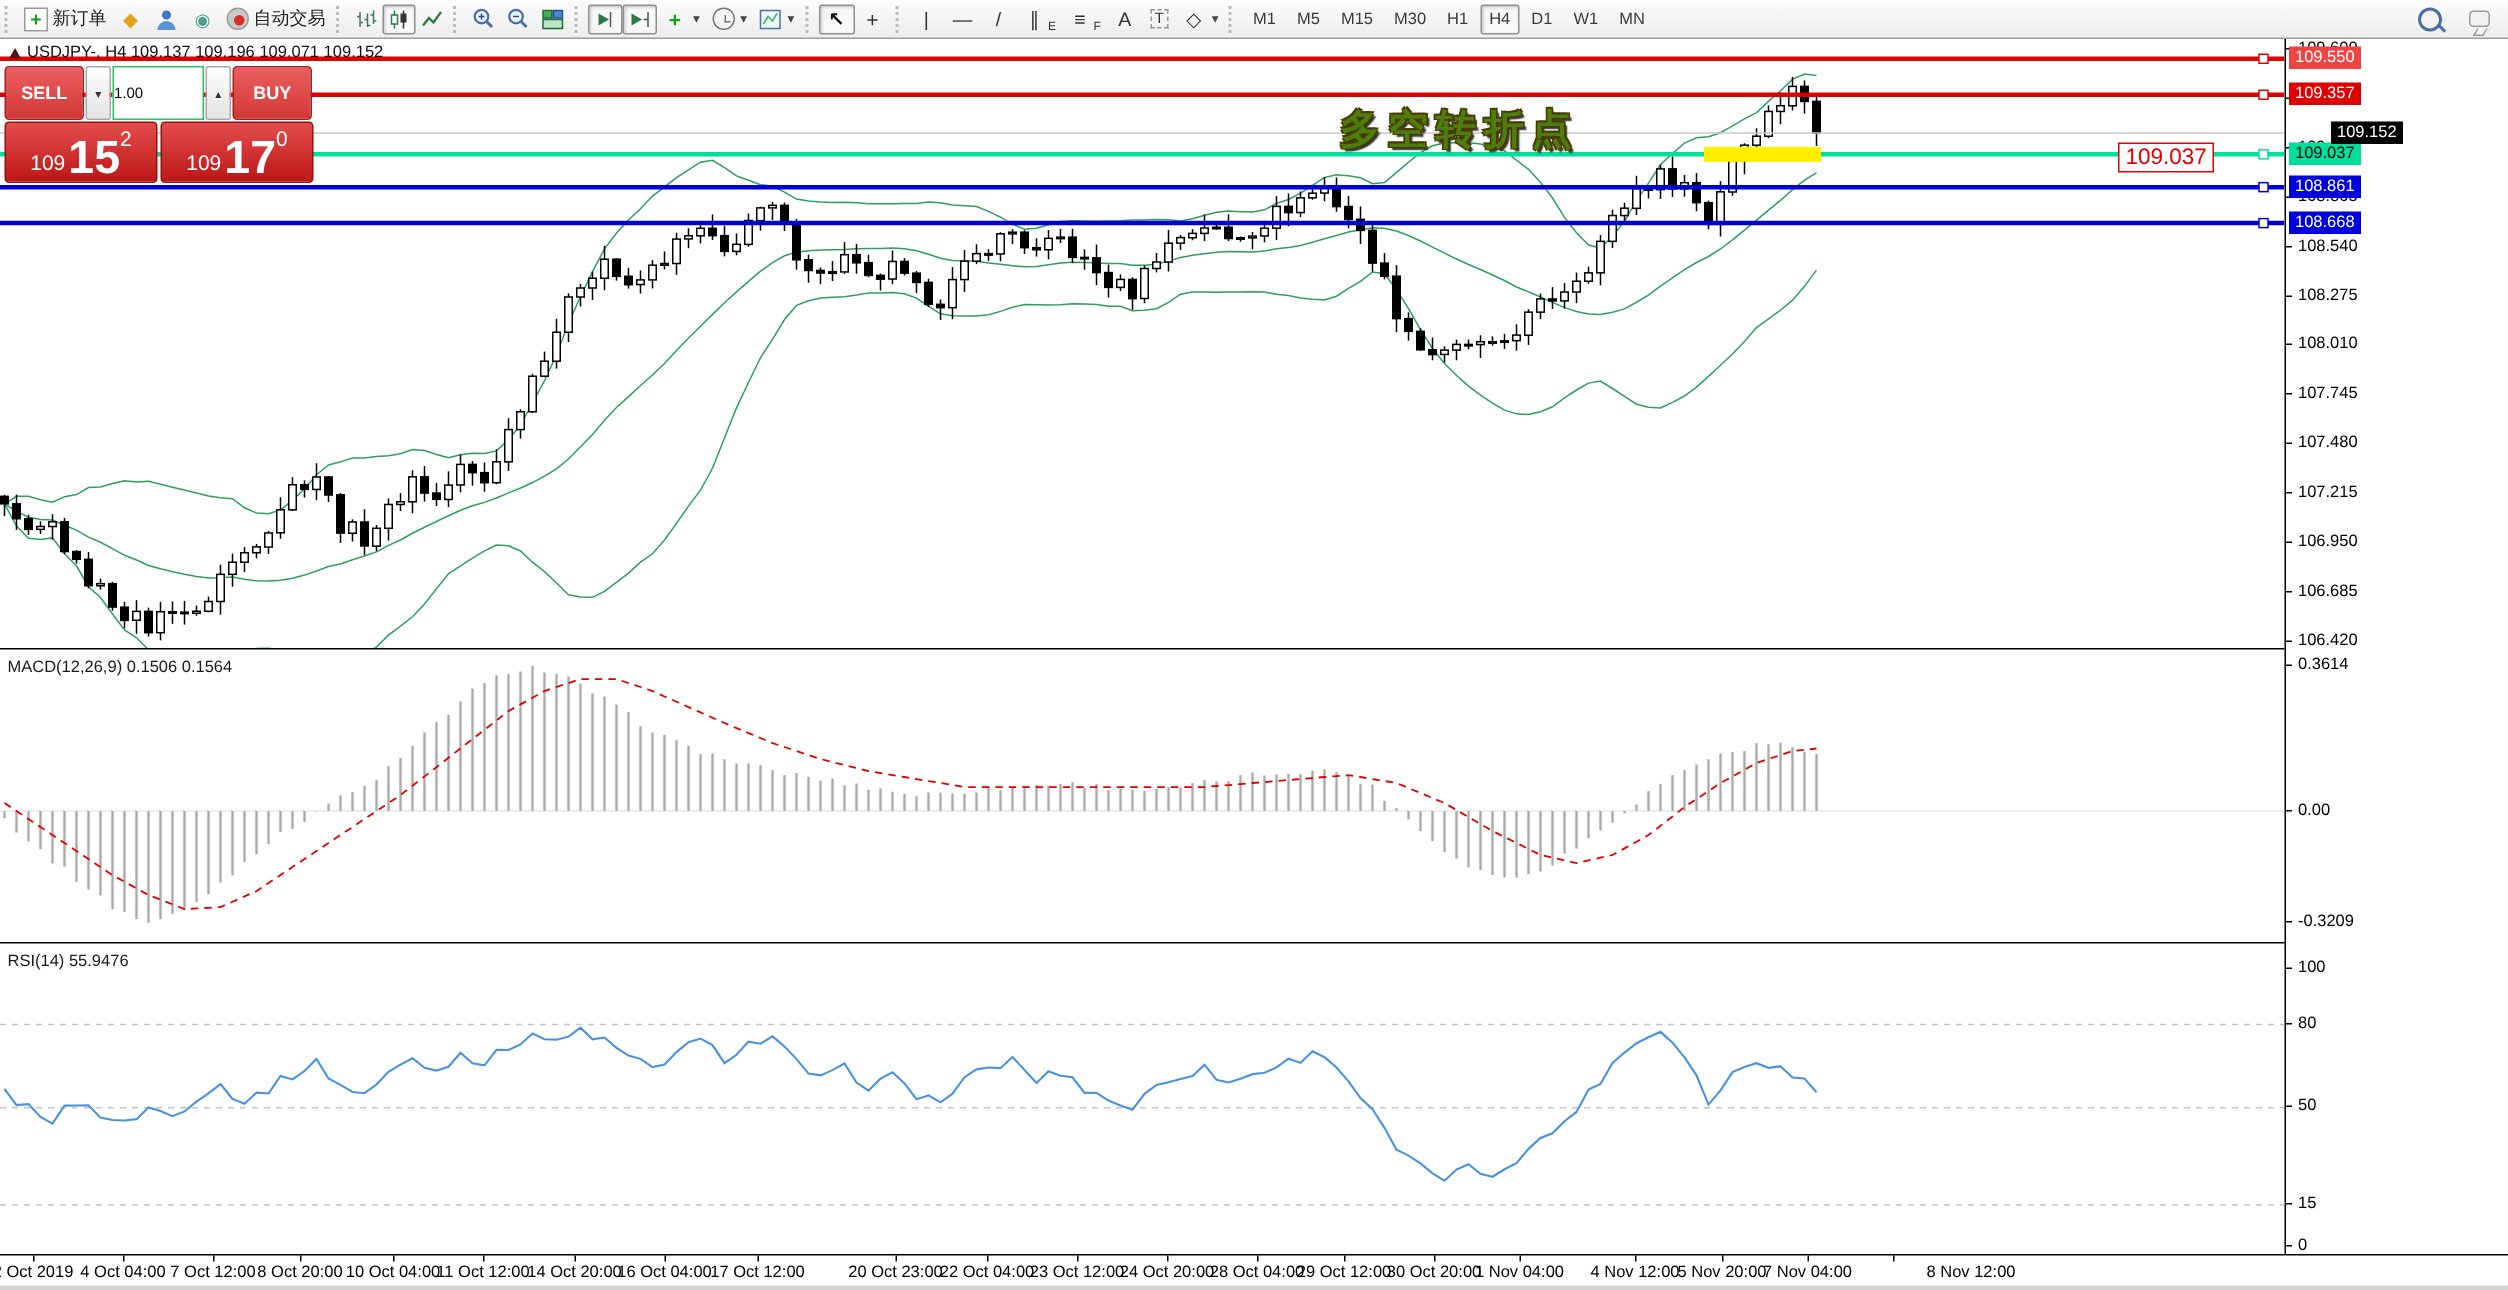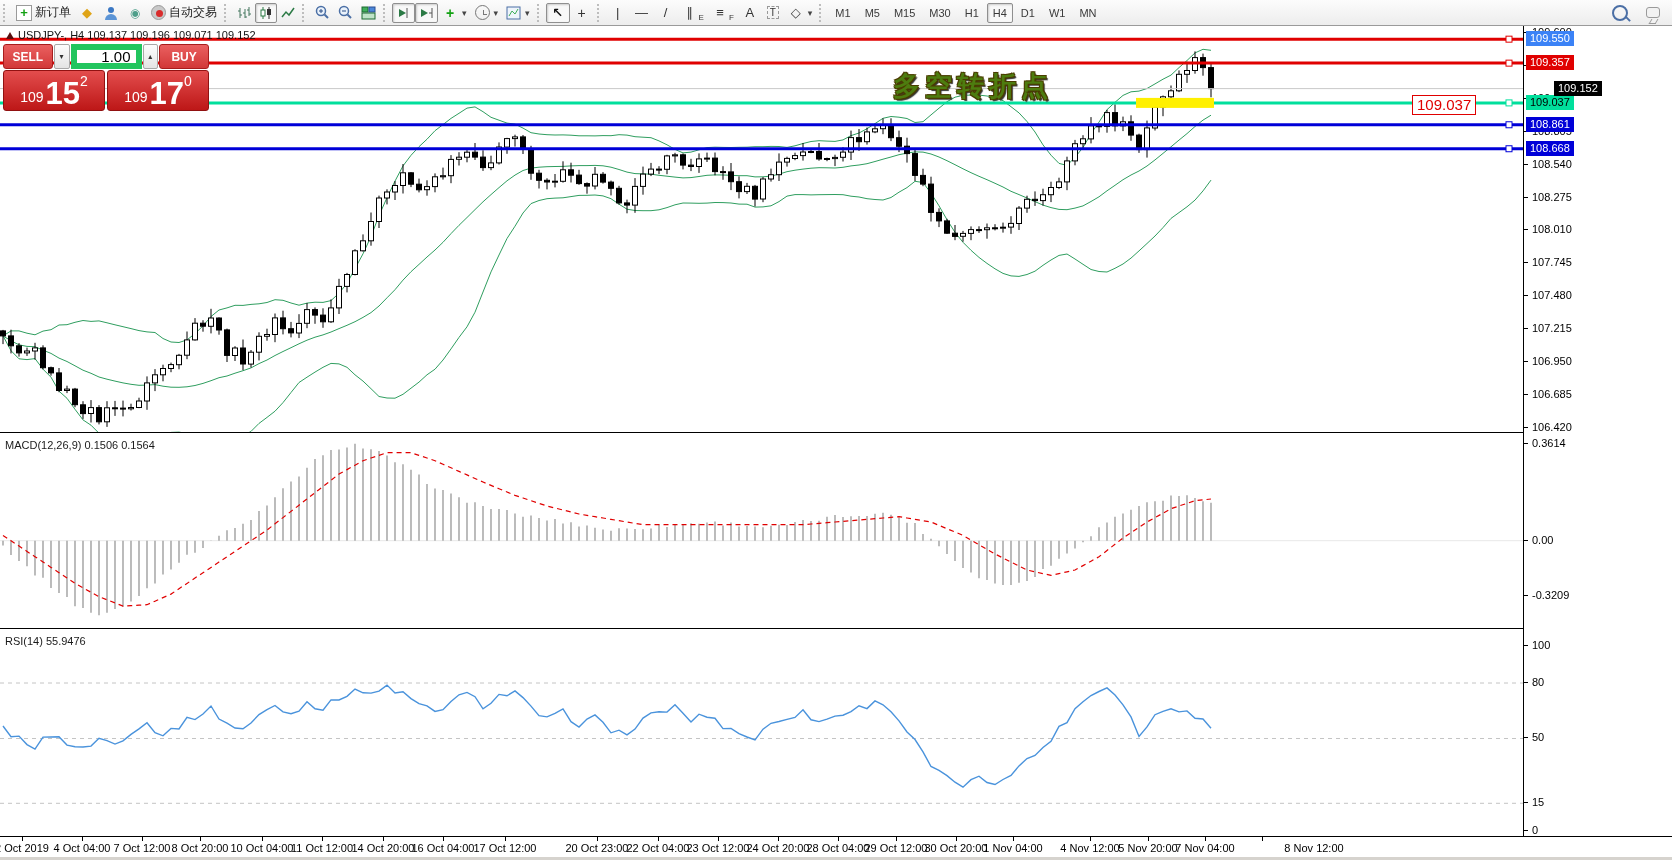--- a/index.html
+++ b/index.html
@@ -60,25 +60,25 @@
   .chart-title{position:absolute;left:6px;top:29px;font-size:11px;color:#111;z-index:20;display:flex;align-items:center;gap:4px;}
   .tri{width:0;height:0;border-left:4px solid transparent;border-right:4px solid transparent;border-bottom:7px solid #5a0f0f;}
   .annotation{position:absolute;left:893px;top:68px;z-index:30;font-size:27px;font-weight:bold;letter-spacing:5px;color:#4d7c0f;
       text-shadow:-1px -1px 0 #4a3c00,1px -1px 0 #4a3c00,-1px 1px 0 #4a3c00,1px 1px 0 #4a3c00,2px 2px 1px #333;}
   .callout{position:absolute;left:1412px;top:95px;z-index:30;border:1px solid #e00000;background:#fff;color:#e00000;
       font-size:15px;padding:0 4px;height:18px;line-height:18px;}
   .panel-label{position:absolute;left:5px;font-size:11px;color:#1a1a1a;z-index:20;}
   #macd-label{top:439px;} #rsi-label{top:635px;}
   
   .trade-panel{position:absolute;left:3px;top:44px;width:206px;z-index:40;}
-  .tp-top{display:flex;height:25px;gap:1px;}
+  .tp-top{display:flex;height:36px;gap:1px;}
   .tp-sell,.tp-buy{width:53px;background:linear-gradient(#ea6060,#d23838);border:1px solid #a81d1d;border-radius:3px;
       color:#fff;font-size:12px;font-weight:bold;font-family:inherit;}
   .tp-spin{width:17px;background:linear-gradient(#fdfdfd,#e4e4e4);border:1px solid #a8a8a8;border-radius:2px;font-size:8px;color:#333;padding:0;}
-  .tp-vol{width:54px;border:6px solid #22c55e;font-size:15px;text-align:right;padding:0 5px 0 0;font-family:inherit;color:#000;}
+  .tp-vol{width:54px;border:1px solid #22c55e;font-size:10px;padding:0 5px 0 0;font-family:inherit;color:#000;}
   .tp-prices{display:flex;gap:2px;margin-top:1px;}
   .tp-price{width:100px;height:37px;background:linear-gradient(#e34d4d,#bd1717);border:1px solid #911111;border-radius:3px;
       color:#fff;display:flex;align-items:flex-end;justify-content:center;padding-bottom:2px;}
   .tp-price .base{font-size:14px;margin:0 2px 3px 0;}
   .tp-price .big{font-size:31px;font-weight:bold;line-height:28px;}
   .tp-price .sup{font-size:14px;align-self:flex-start;margin-top:2px;}
 </style>
 </head>
 <body>
 
@@ -742,27 +742,27 @@
     <div class="sc tick" style="top: 163.569px;">108.275</div>
     <div class="sc tick" style="top: 196.491px;">108.010</div>
     <div class="sc tick" style="top: 229.413px;">107.745</div>
     <div class="sc tick" style="top: 262.335px;">107.480</div>
     <div class="sc tick" style="top: 295.258px;">107.215</div>
     <div class="sc tick" style="top: 328.18px;">106.950</div>
     <div class="sc tick" style="top: 361.102px;">106.685</div>
     <div class="sc tick" style="top: 394.024px;">106.420</div>
     <div class="sc tick" style="top: 410.334px;">0.3614</div>
     <div class="sc tick" style="top: 506.714px;">0.00</div>
-    <div class="sc tick" style="top: 562px;">-0.3209</div>
+    <div class="sc tick" style="top: 581px;">-0.3209</div>
     <div class="sc tick" style="top: 611.986px;">100</div>
     <div class="sc tick" style="top: 648.99px;">80</div>
     <div class="sc tick" style="top: 704.495px;">50</div>
     <div class="sc tick" style="top: 769.252px;">15</div>
     <div class="sc tick" style="top: 797.005px;">0</div>
-    <div class="badge" style="top: 5.16891px; background: #3b82f6; color: rgb(255, 255, 255);">109.550</div>
+    <div class="badge" style="top: 5.16891px; background: #ef4444; color: rgb(255, 255, 255);">109.550</div>
     <div class="badge" style="top: 29.1463px; background: rgb(224, 0, 0); color: rgb(255, 255, 255);">109.357</div>
     <div class="badge" style="top: 68.9015px; background: rgb(0, 223, 156); color: rgb(0, 0, 0);">109.037</div>
     <div class="badge" style="top: 90.7668px; background: rgb(0, 0, 216); color: rgb(255, 255, 255);">108.861</div>
     <div class="badge" style="top: 114.744px; background: rgb(0, 0, 216); color: rgb(255, 255, 255);">108.668</div>
     <div class="badge" style="top: 54.6144px; background: rgb(0, 0, 0); color: rgb(255, 255, 255); margin-left: 28px;">109.152</div>
   </div>
 <div id="time-axis">
     <div class="t-tick" style="left: 22px;"></div>
     <div class="t-label" style="left: 22px;">2 Oct 2019</div>
     <div class="t-tick" style="left: 82px;"></div>

